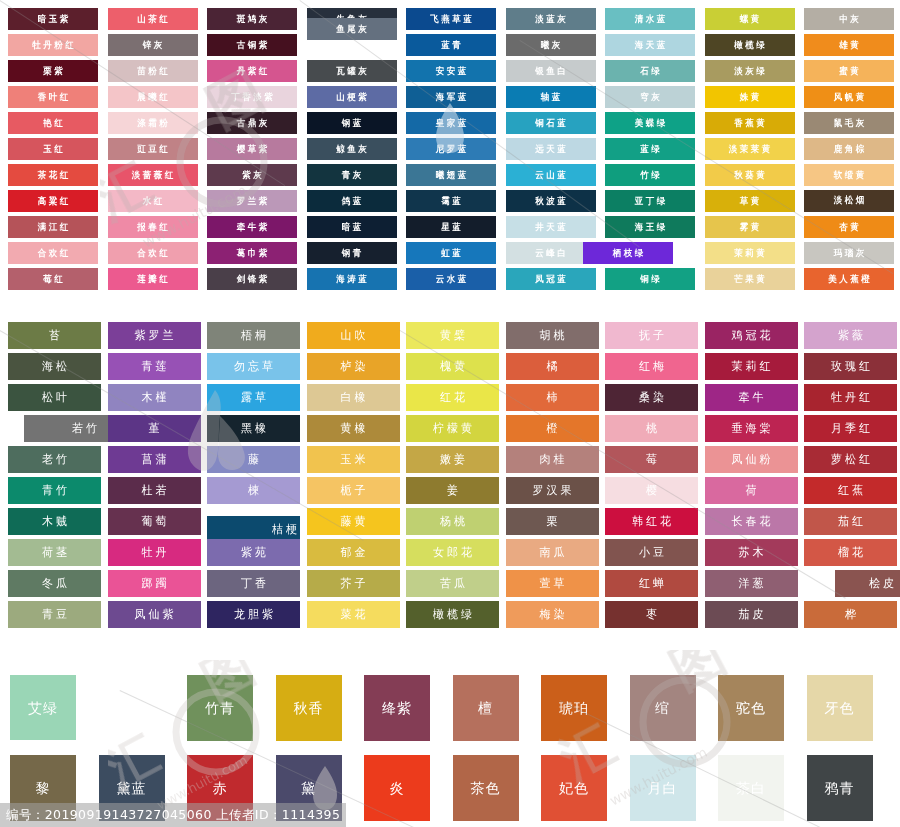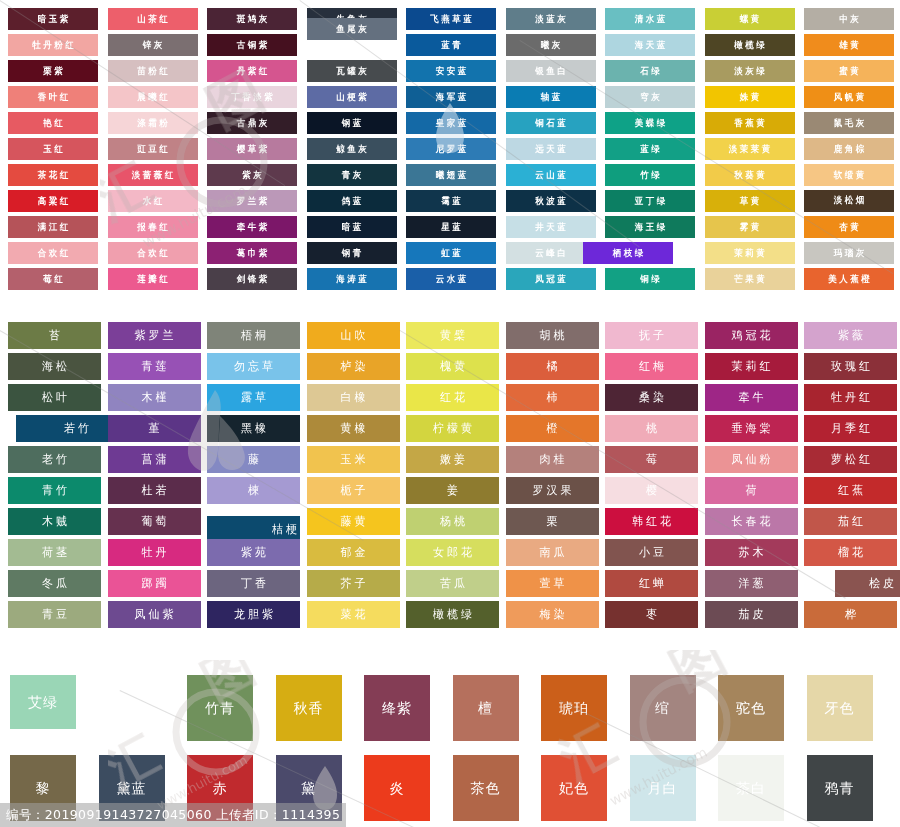--- a/index.html
+++ b/index.html
@@ -498,21 +498,21 @@
     </div>
     <div class="swatch" style="left: 605px; top: 64px; background: rgb(78, 37, 53);">
       <span class="lbl" style="color: rgb(255, 255, 255);">桑染</span>
     </div>
     <div class="swatch" style="left: 704.5px; top: 64px; background: rgb(158, 38, 134);">
       <span class="lbl" style="color: rgb(255, 255, 255);">牵牛</span>
     </div>
     <div class="swatch" style="left: 804px; top: 64px; background: rgb(168, 36, 47);">
       <span class="lbl" style="color: rgb(255, 255, 255);">牡丹红</span>
     </div>
-    <div class="swatch" style="left: 16px; top: 95px; background: #0c4a6e; padding-left: 28px;">
+    <div class="swatch" style="left: 24px; top: 95px; background: #737373; padding-left: 28px;">
       <span class="lbl" style="color: rgb(255, 255, 255);">若竹</span>
     </div>
     <div class="swatch" style="left: 107.5px; top: 95px; background: rgb(92, 53, 134);">
       <span class="lbl" style="color: rgb(255, 255, 255);">堇</span>
     </div>
     <div class="swatch" style="left: 207px; top: 95px; background: rgb(21, 36, 46);">
       <span class="lbl" style="color: rgb(255, 255, 255);">黑橡</span>
     </div>
     <div class="swatch" style="left: 306.5px; top: 95px; background: rgb(173, 138, 58);">
       <span class="lbl" style="color: rgb(255, 255, 255);">黄橡</span>
@@ -690,21 +690,21 @@
     </div>
     <div class="swatch" style="left: 704.5px; top: 281px; background: rgb(108, 75, 84);">
       <span class="lbl" style="color: rgb(255, 255, 255);">茄皮</span>
     </div>
     <div class="swatch" style="left: 804px; top: 281px; background: rgb(201, 107, 58);">
       <span class="lbl" style="color: rgb(255, 255, 255);">桦</span>
     </div>
   </div>
 
 <div id="grid-bottom">
-    <div class="swatch" style="left: 10px; top: 3px; background: rgb(154, 214, 182); width: 66px; height: 54px;">
+    <div class="swatch" style="left: 10px; top: 3px; background: rgb(154, 214, 182); width: 66px; height: 65px;">
       <span class="lbl" style="color: rgb(255, 255, 255);">艾绿</span>
     </div>
     <div class="swatch" style="left: 187px; top: 3px; background: rgb(112, 145, 92); width: 66px; height: 66px;">
       <span class="lbl" style="color: rgb(255, 255, 255);">竹青</span>
     </div>
     <div class="swatch" style="left: 275.5px; top: 3px; background: rgb(214, 173, 19); width: 66px; height: 66px;">
       <span class="lbl" style="color: rgb(255, 255, 255);">秋香</span>
     </div>
     <div class="swatch" style="left: 364px; top: 3px; background: rgb(132, 61, 85); width: 66px; height: 66px;">
       <span class="lbl" style="color: rgb(255, 255, 255);">绛紫</span>

